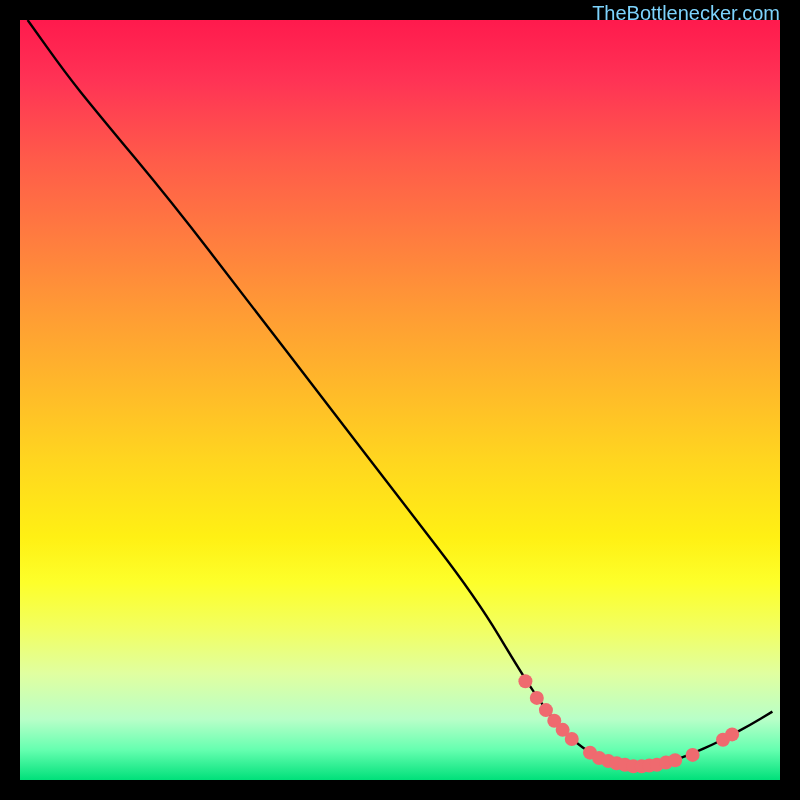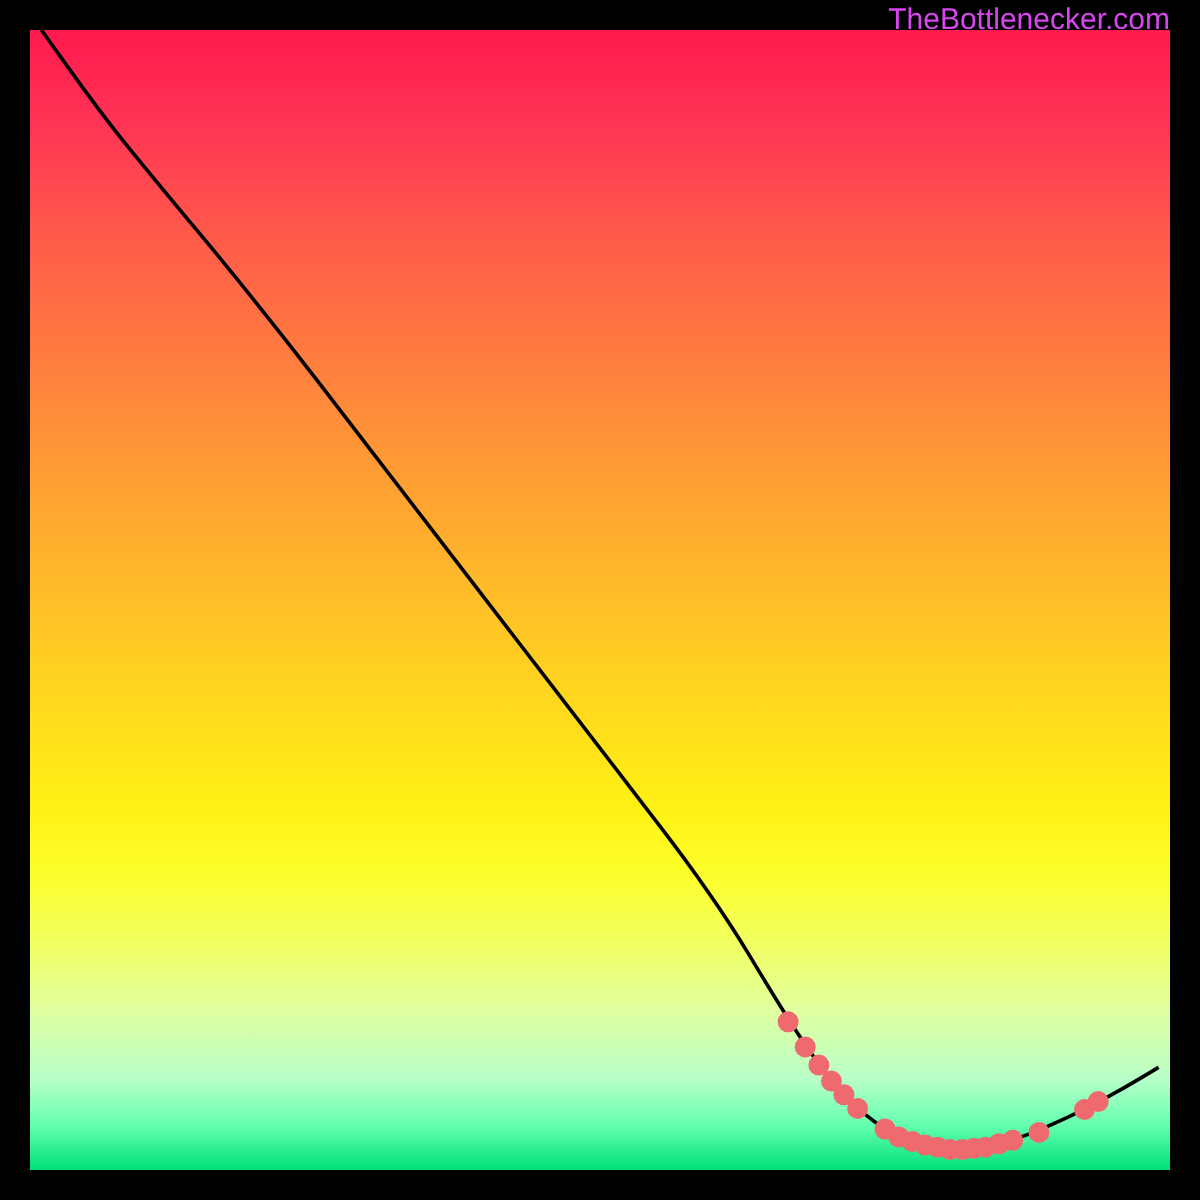--- a/index.html
+++ b/index.html
@@ -24,21 +24,21 @@
       #f2ff60 80%,
       #e0ffa0 86%,
       #b8ffc8 92%,
       #66ffb0 96%,
       #00e07a 100%);
   }
   .attribution {
     position: absolute;
     top: 2px;
     right: 20px;
-    color: #d946ef;
+    color: #7dd3fc;
     font-size: 20px;
     font-weight: 500;
     font-family: Arial, sans-serif;
   }
   svg.lines {
     position: absolute;
     left: 0;
     top: 0;
     width: 760px;
     height: 760px;

